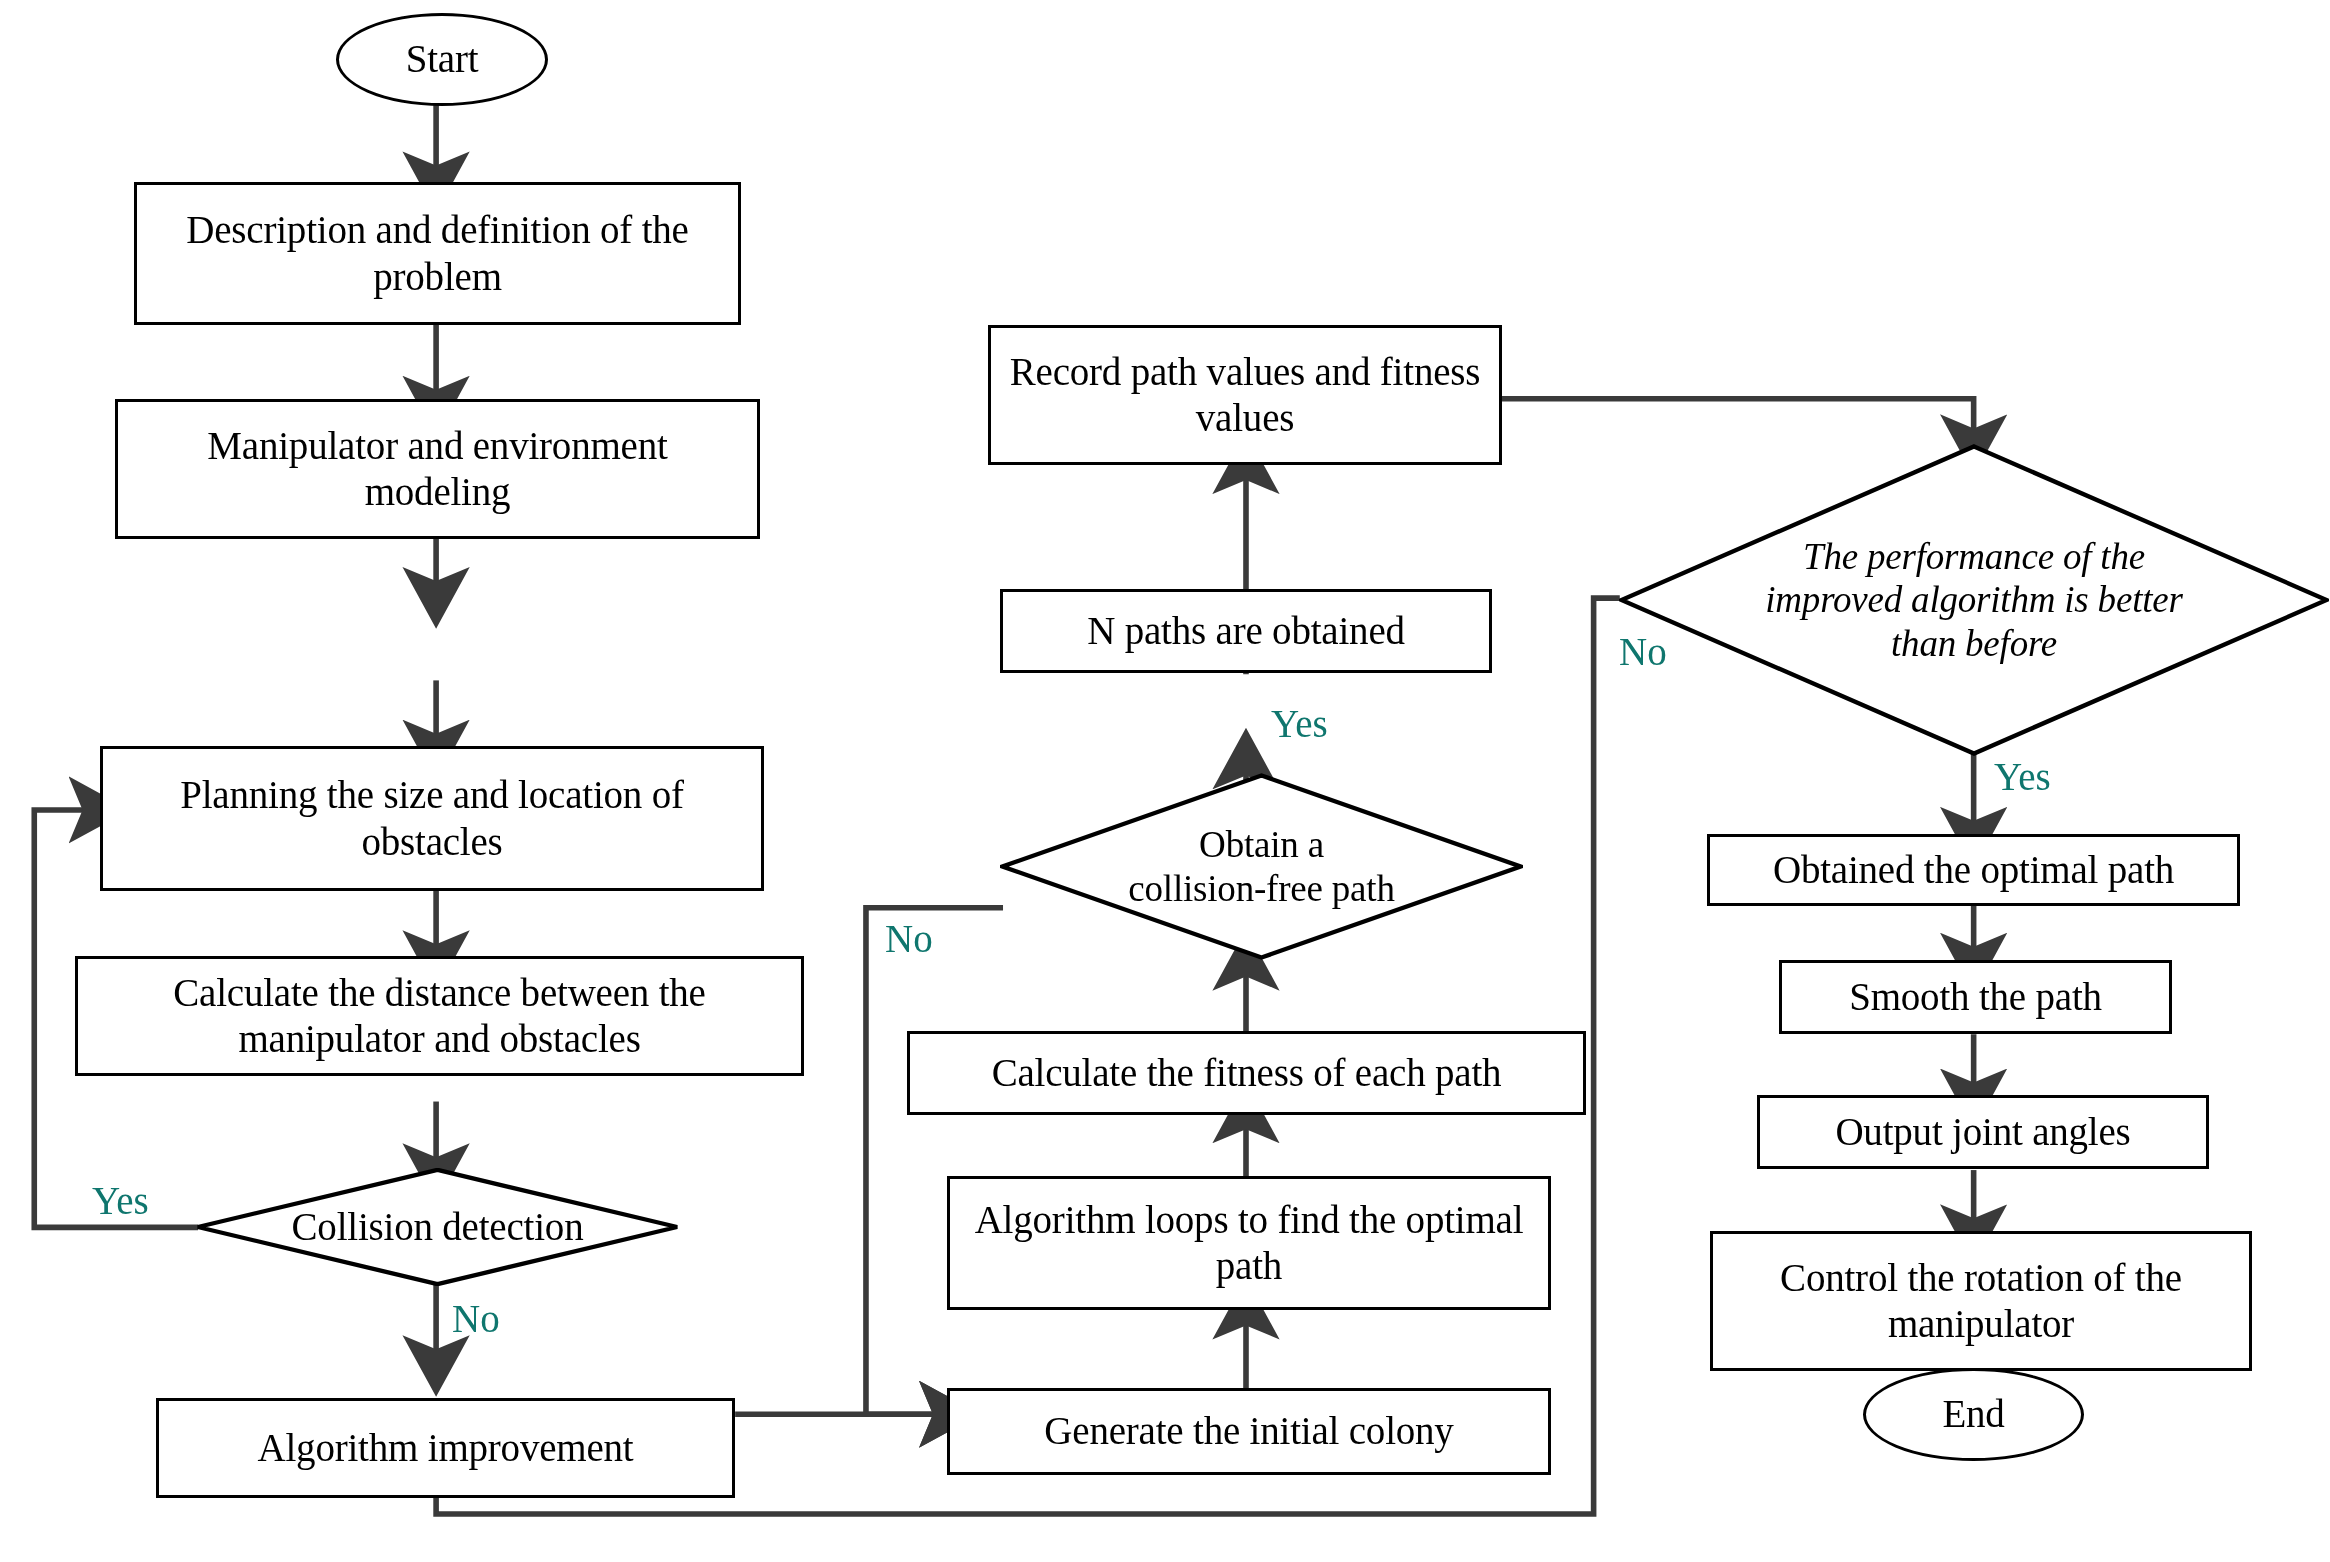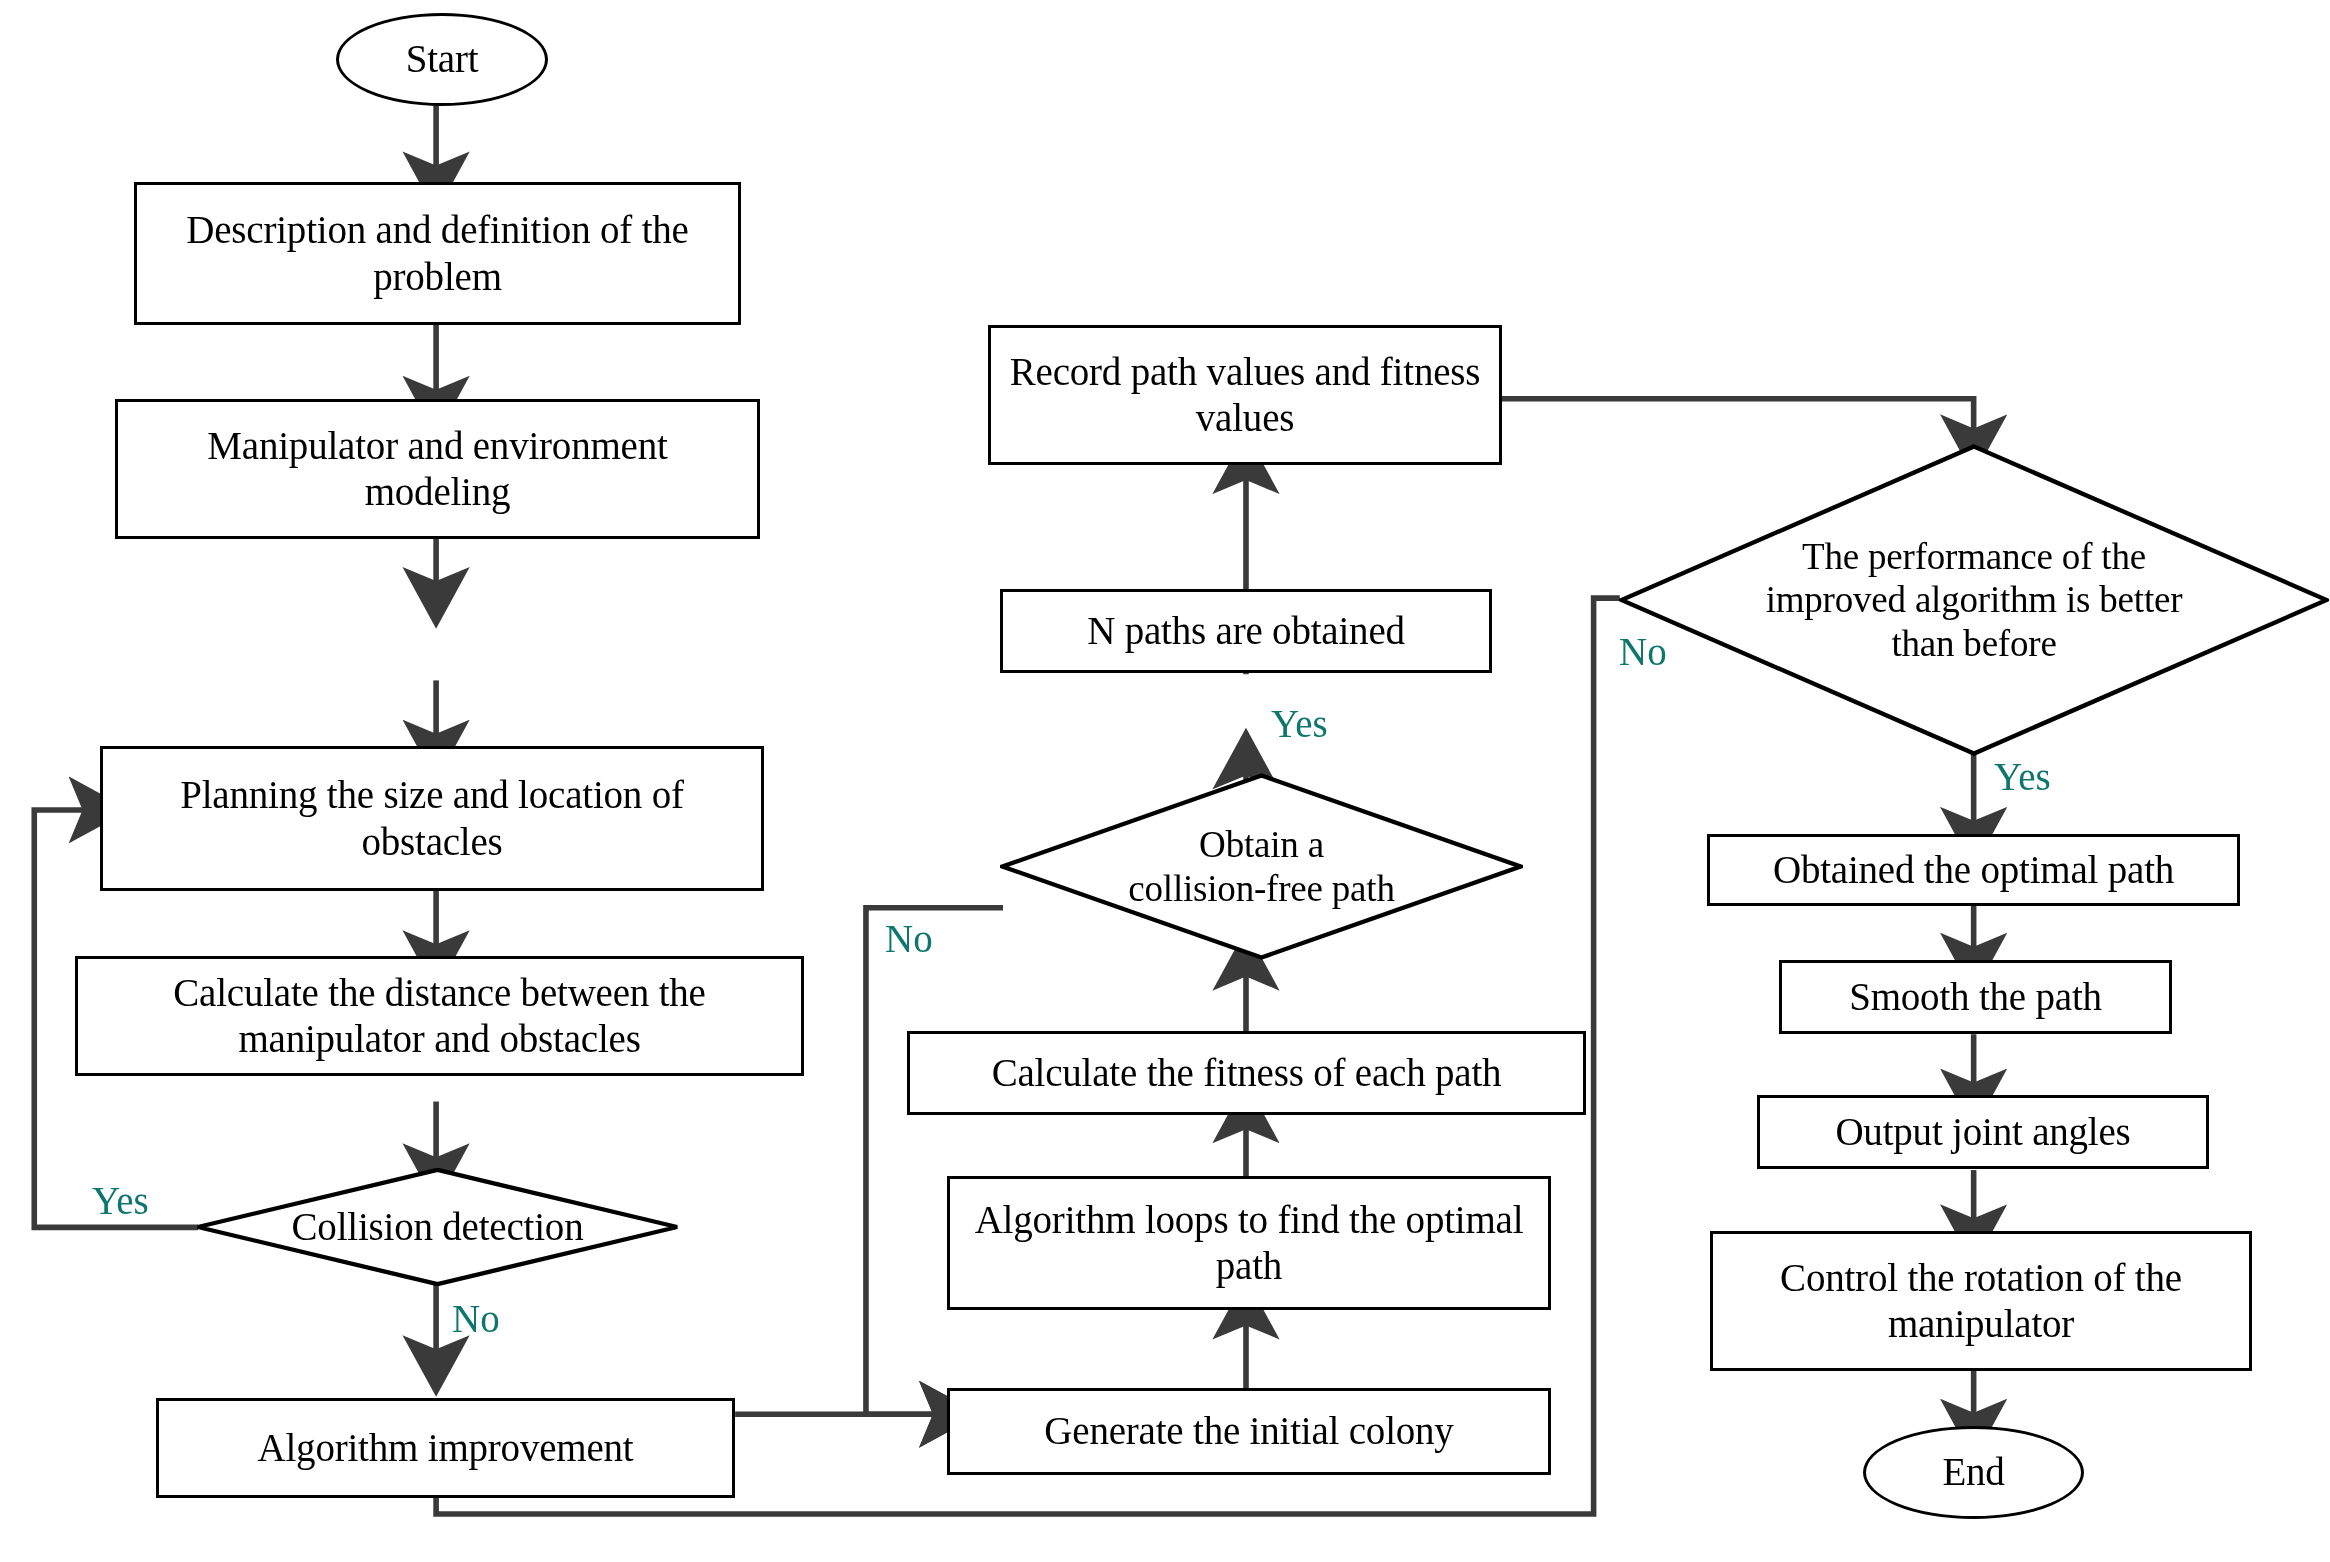--- a/index.html
+++ b/index.html
@@ -181,40 +181,40 @@
   </div>
 
   <div class="node process" style="left:947px; top:1388px; width:604px; height:87px; padding:0 13.7px;">
     <span>Generate the initial colony</span>
   </div>
 
   <div class="node decision" style="left:1619px; top:444px; width:710px; height:312px; font-size:37px;">
     <svg class="dshape" viewBox="0 0 1140 500" preserveAspectRatio="none">
       <polygon points="570,4 1136,250 570,496 4,250" fill="#ffffff" stroke="#000000" stroke-width="7"></polygon>
     </svg>
-    <span class="dlabel" style="max-width:436px;">The performance of the improved algorithm is better than before</span>
+    <span class="dlabel" style="max-width:436px;font-style:italic;">The performance of the improved algorithm is better than before</span>
   </div>
 
   <div class="node process" style="left:1707px; top:834px; width:533px; height:72px; padding:0 11.2px;">
     <span>Obtained the optimal path</span>
   </div>
 
   <div class="node process" style="left:1779px; top:960px; width:393px; height:74px; padding:0 11.2px;">
     <span>Smooth the path</span>
   </div>
 
   <div class="node process" style="left:1757px; top:1095px; width:452px; height:74px; padding:0 11.2px;">
     <span>Output joint angles</span>
   </div>
 
   <div class="node process" style="left:1710px; top:1231px; width:542px; height:140px; padding:0 15px;">
     <span>Control the rotation of the manipulator</span>
   </div>
 
-  <div class="node terminator" style="left:1863px; top:1426px; width:221px; height:93px;">
+  <div class="node terminator" style="left:1863px; top:1368px; width:221px; height:93px;">
     <span>End</span>
   </div>
 
   <div class="edge-label" style="left:92px; top:1181px;">Yes</div>
   <div class="edge-label" style="left:452px; top:1299px;">No</div>
   <div class="edge-label" style="left:1271px; top:704px;">Yes</div>
   <div class="edge-label" style="left:885px; top:919px;">No</div>
   <div class="edge-label" style="left:1994px; top:757px;">Yes</div>
   <div class="edge-label" style="left:1619px; top:632px;">No</div>
 

